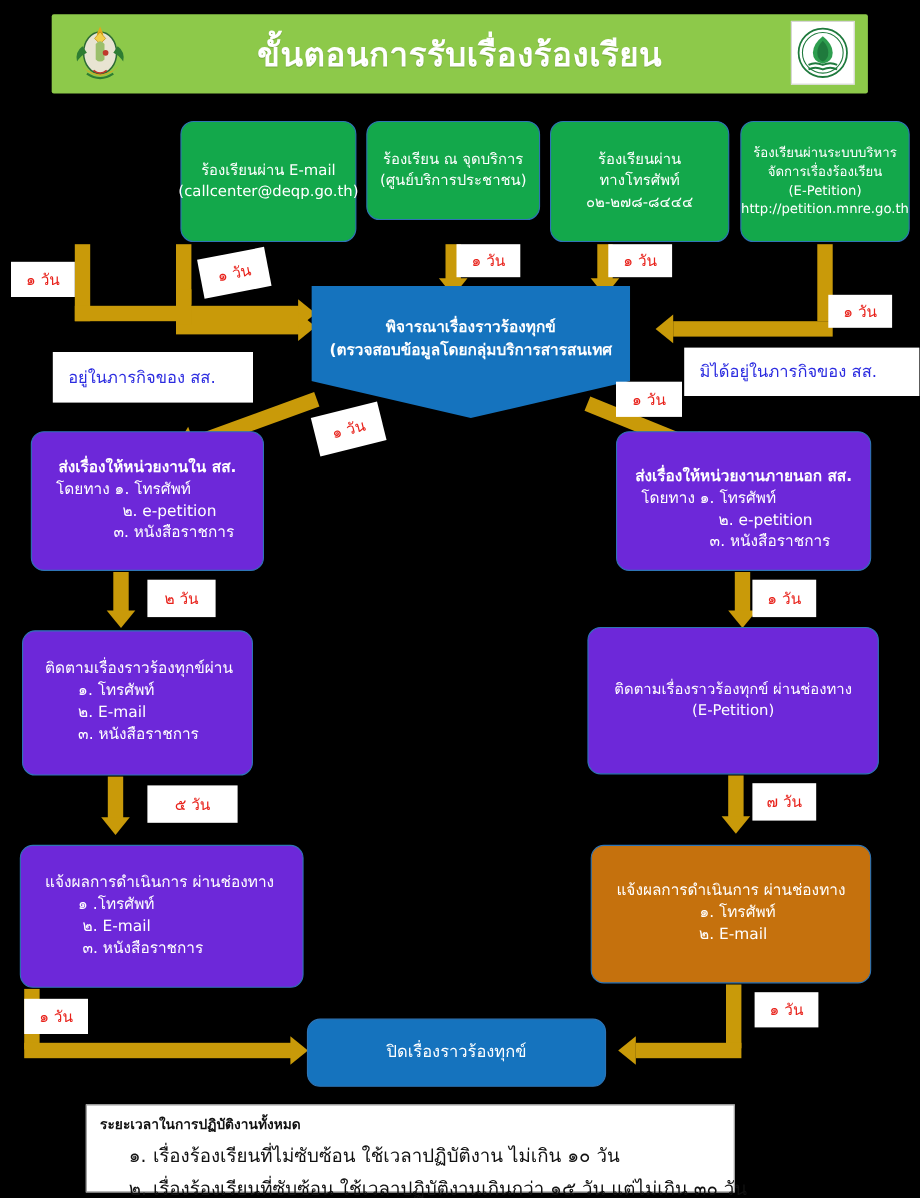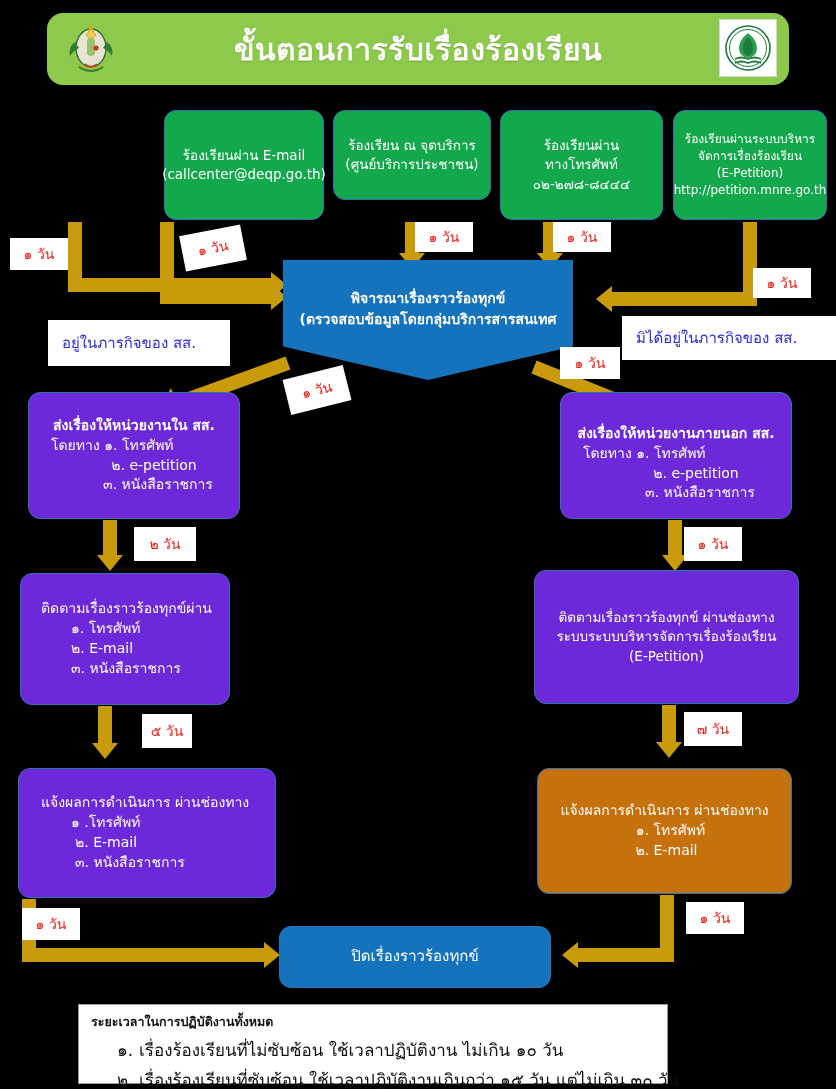--- a/index.html
+++ b/index.html
@@ -10,21 +10,21 @@
     position: relative;
     overflow: hidden;
   }
   .canvas { position: absolute; inset: 0; }
 
   
   .header {
     position: absolute; left: 47px; top: 13px;
     width: 742px; height: 72px;
     background: #8DC94A;
-    border-radius: 16px;
+    border-radius: 2px;
     display: flex; align-items: center; justify-content: center;
   }
   .header-title {
     color: #ffffff; font-size: 30px; font-weight: 700;
     letter-spacing: .5px;
     text-shadow: 0 1px 1px rgba(0,0,0,.18);
   }
   .emblem-left {
     position: absolute; left: 13px; top: 6px;
     width: 62px; height: 60px;
@@ -259,21 +259,21 @@
     <span class="ln" style="text-align:left; padding-left:12px;">ติดตามเรื่องราวร้องทุกข์ผ่าน</span>
     <span class="ln" style="text-align:left; padding-left:42px;">๑. โทรศัพท์</span>
     <span class="ln" style="text-align:left; padding-left:42px;">๒. E-mail</span>
     <span class="ln" style="text-align:left; padding-left:42px;">๓. หนังสือราชการ</span>
   </div>
 
   <div class="arrow">
     <div class="shaft-v" style="left:98px; top:706px; height:42px;"></div>
     <div class="head-down" style="left:92px; top:743px;"></div>
   </div>
-  <div class="daychip" style="left:134px; top:714px; width:50px; height:34px;margin-left:8px;">๕ วัน</div>
+  <div class="daychip" style="left:134px; top:714px; width:82px; height:34px;">๕ วัน</div>
 
   <div class="node orange" style="left:18px; top:768px; width:258px; height:130px; align-items:stretch; justify-content:center;">
     <span class="ln" style="text-align:left; padding-left:14px;">แจ้งผลการดำเนินการ ผ่านช่องทาง</span>
     <span class="ln" style="text-align:left; padding-left:44px;">๑ .โทรศัพท์</span>
     <span class="ln" style="text-align:left; padding-left:48px;">๒. E-mail</span>
     <span class="ln" style="text-align:left; padding-left:48px;">๓. หนังสือราชการ</span>
   </div>
 
   <div class="arrow">
     <div class="shaft-v" style="left:22px; top:899px; height:55px;"></div>
@@ -290,21 +290,20 @@
   </div>
 
   <div class="arrow">
     <div class="shaft-v" style="left:668px; top:520px; height:40px;"></div>
     <div class="head-down" style="left:662px; top:555px;"></div>
   </div>
   <div class="daychip" style="left:684px; top:527px; width:58px; height:34px;">๑ วัน</div>
 
   <div class="node orange" style="left:534px; top:570px; width:265px; height:134px; font-size:13.5px;">
     <span class="ln">ติดตามเรื่องราวร้องทุกข์ ผ่านช่องทาง</span>
-    <span class="ln">ระบบระบบบริหารจัดการเรื่องร้องเรียน</span>
     <span class="ln">(E-Petition)</span>
   </div>
 
   <div class="arrow">
     <div class="shaft-v" style="left:662px; top:705px; height:42px;"></div>
     <div class="head-down" style="left:656px; top:742px;"></div>
   </div>
   <div class="daychip" style="left:684px; top:712px; width:58px; height:34px;">๗ วัน</div>
 
   <div class="node brown" style="left:537px; top:768px; width:255px; height:126px; align-items:stretch; justify-content:center;">

